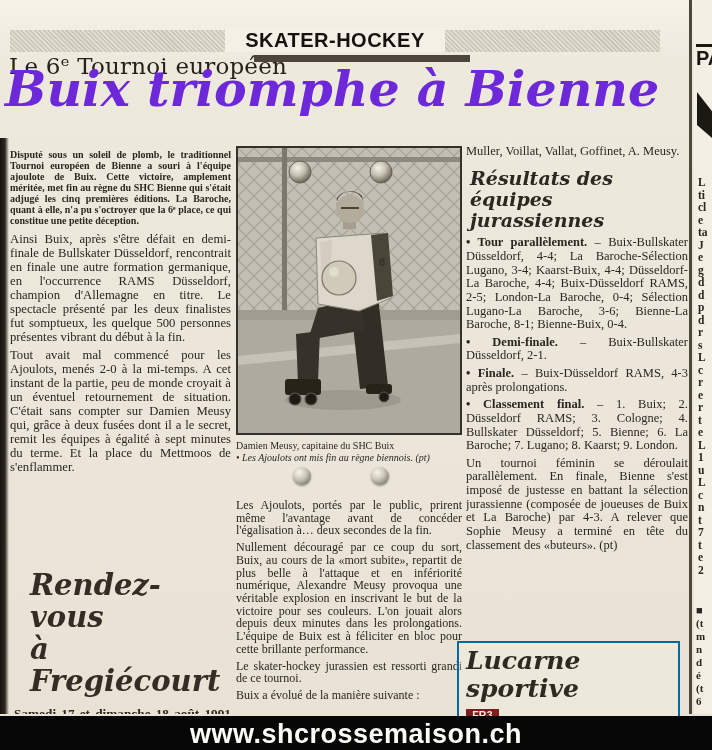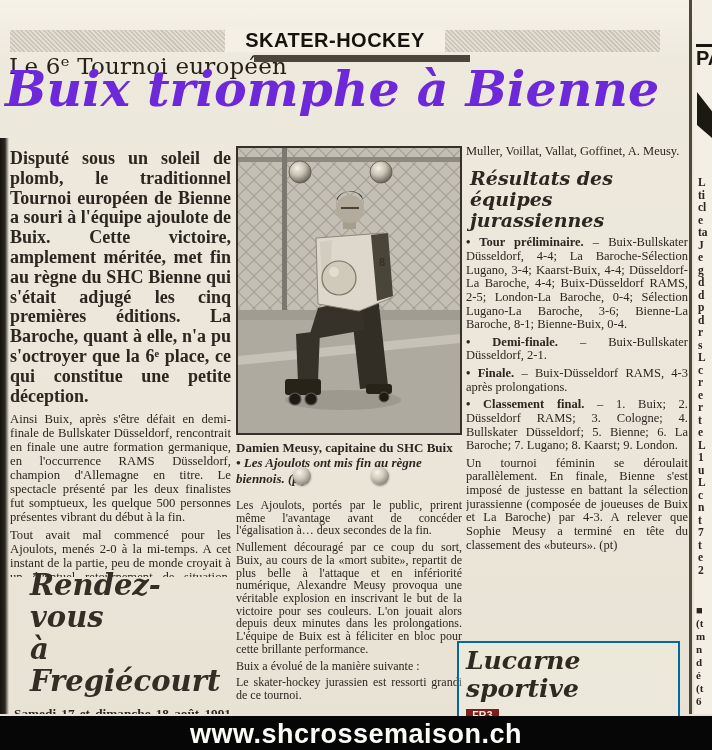--- a/index.html
+++ b/index.html
@@ -17,34 +17,34 @@
     font:700 20px/27px "Liberation Sans",sans-serif;letter-spacing:.5px;color:#16130e;}
   .section-underline{left:254px;top:55px;width:216px;height:7px;background:#4b453b;}
   
   .kicker{left:9px;top:52px;font:400 23px/28px "DejaVu Serif",serif;color:#262119;letter-spacing:.2px;}
   .headline{left:5px;top:62px;width:685px;
     font:700 italic 49px/1.12 "DejaVu Serif",serif;color:#6d28d9;letter-spacing:0px;}
   
   .newscol{text-align:justify;}
   .col1{left:10px;top:149px;width:221px;height:428px;overflow:hidden;
     font-size:12.7px;line-height:1.1;}
-  .col1 .lead{font-weight:700;font-size:18px;margin:0 0 7px 0;}
+  .col1 .lead{font-weight:700;font-size:10px;margin:0 0 7px 0;}
   .col1 p, .col2 p, .col3 p{margin:0 0 4px 0;}
   .col2{left:236px;top:499px;width:226px;height:210px;overflow:hidden;
     font-size:12px;line-height:1.06;}
   .col3{left:466px;top:145px;width:222px;height:450px;overflow:hidden;
     font-size:12.5px;line-height:1.09;}
   .results-heading{font:700 italic 19px/1.12 "DejaVu Serif",serif;color:#2c2720;
     margin:9px 0 5px 4px;text-align:left;}
   .res-label{font-weight:700;}
   
   .photo{left:236px;top:146px;width:226px;height:289px;border:2px solid #35312a;
     box-sizing:border-box;background:#b9b5aa;}
   .photo svg{display:block;width:100%;height:100%;}
-  .caption{left:236px;top:440px;width:226px;font-size:13px;line-height:1.18;font-weight:700;}
+  .caption{left:236px;top:440px;width:226px;font-size:10px;line-height:1.18;font-weight:400;}
   .caption .cap2{font-style:italic;}
   .pin{width:18px;height:18px;border-radius:50%;
     background:radial-gradient(circle at 35% 30%,#f7f4ea,#cdc8ba 40%,#918c80 72%,#5d594f);
     box-shadow:0 1px 2px rgba(40,36,28,.5);z-index:20;}
   .pin1{left:293px;top:467px;} .pin2{left:371px;top:467px;}
   
   .rdv{left:14px;top:570px;width:217px;height:144px;overflow:hidden;}
   .rdv-title{font:700 italic 29px/1.1 "DejaVu Serif",serif;color:#332d25;margin:0 0 8px 16px;}
   .rdv-body{font-size:13.3px;line-height:1.14;font-weight:700;text-align:justify;}
   
@@ -141,28 +141,28 @@
 <div class="abs caption">
   <div class="cap1">Damien Meusy, capitaine du SHC Buix</div>
   <div class="cap2">• Les Ajoulots ont mis fin au règne biennois. (pt)</div>
 </div>
 <div class="abs pin pin1"></div>
 <div class="abs pin pin2"></div>
 
 <div class="abs newscol col2">
   <p>Les Ajoulots, portés par le public, prirent même l'avantage avant de concéder l'égalisation à… deux secondes de la fin.</p>
   <p>Nullement découragé par ce coup du sort, Buix, au cours de la «mort subite», repartit de plus belle à l'attaque et en infériorité numérique, Alexandre Meusy provoqua une véritable explosion en inscrivant le but de la victoire pour ses couleurs. L'on jouait alors depuis deux minutes dans les prolongations. L'équipe de Buix est à féliciter en bloc pour cette brillante performance.</p>
+  <p>Le skater-hockey jurassien est ressorti grandi de ce tournoi.</p>
   <p>Buix a évolué de la manière suivante :</p>
-  <p>Le skater-hockey jurassien est ressorti grandi de ce tournoi.</p>
 </div>
 
 <div class="abs newscol col3">
   <p>Muller, Voillat, Vallat, Goffinet, A. Meusy.</p>
   <div class="results-heading">Résultats des équipes jurassiennes</div>
-  <p><span class="res-label">• Tour préliminaire.</span><span> – Buix-Bullskater Düsseldorf, 4-4; La Baroche-Sélection Lugano, 3-4; Kaarst-Buix, 4-4; Düsseldorf-La Baroche, 4-4; Buix-Düsseldorf RAMS, 2-5; London-La Baroche, 0-4; Sélection Lugano-La Baroche, 3-6; Bienne-La Baroche, 8-1; Bienne-Buix, 0-4.</span></p>
+  <p><span class="res-label">• Tour parallèlement.</span><span> – Buix-Bullskater Düsseldorf, 4-4; La Baroche-Sélection Lugano, 3-4; Kaarst-Buix, 4-4; Düsseldorf-La Baroche, 4-4; Buix-Düsseldorf RAMS, 2-5; London-La Baroche, 0-4; Sélection Lugano-La Baroche, 3-6; Bienne-La Baroche, 8-1; Bienne-Buix, 0-4.</span></p>
   <p><span class="res-label">• Demi-finale.</span><span> – Buix-Bullskater Düsseldorf, 2-1.</span></p>
   <p><span class="res-label">• Finale.</span><span> – Buix-Düsseldorf RAMS, 4-3 après prolongations.</span></p>
   <p><span class="res-label">• Classement final.</span><span> – 1. Buix; 2. Düsseldorf RAMS; 3. Cologne; 4. Bullskater Düsseldorf; 5. Bienne; 6. La Baroche; 7. Lugano; 8. Kaarst; 9. London.</span></p>
   <p>Un tournoi féminin se déroulait parallèlement. En finale, Bienne s'est imposé de justesse en battant la sélection jurassienne (composée de joueuses de Buix et La Baroche) par 4-3. A relever que Sophie Meusy a terminé en tête du classement des «buteurs». (pt)</p>
 </div>
 
 <div class="abs rdv">
   <div class="rdv-title">
     <div>Rendez-vous</div>
     <div>à Fregiécourt</div>

